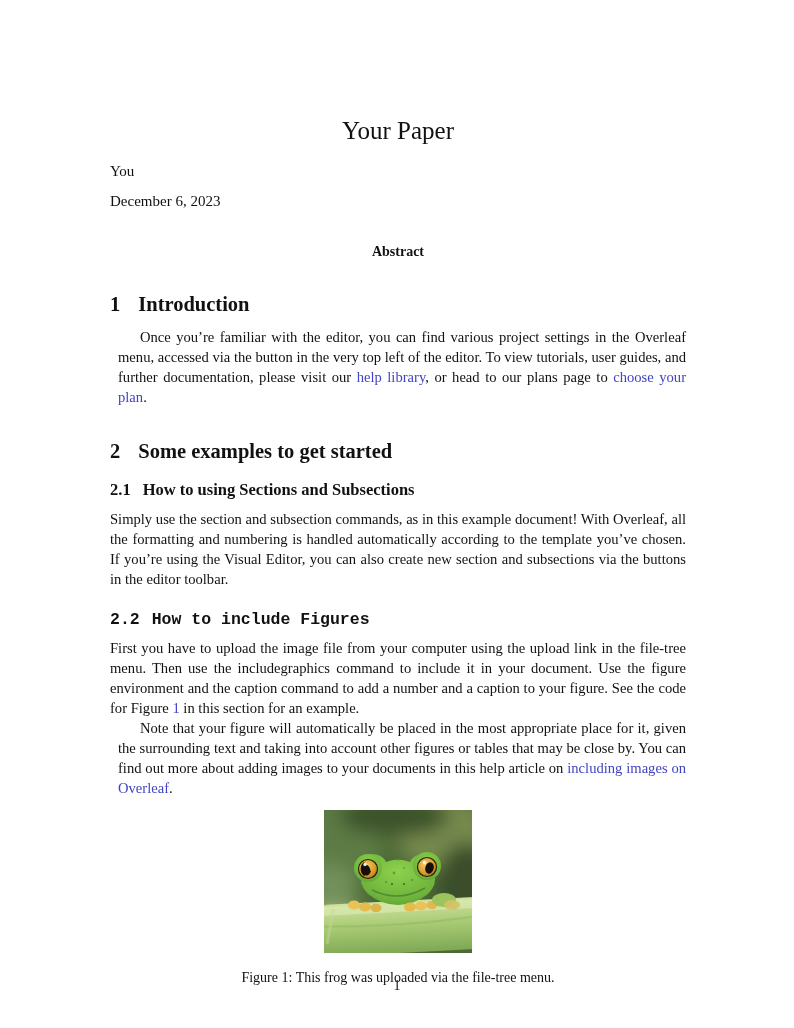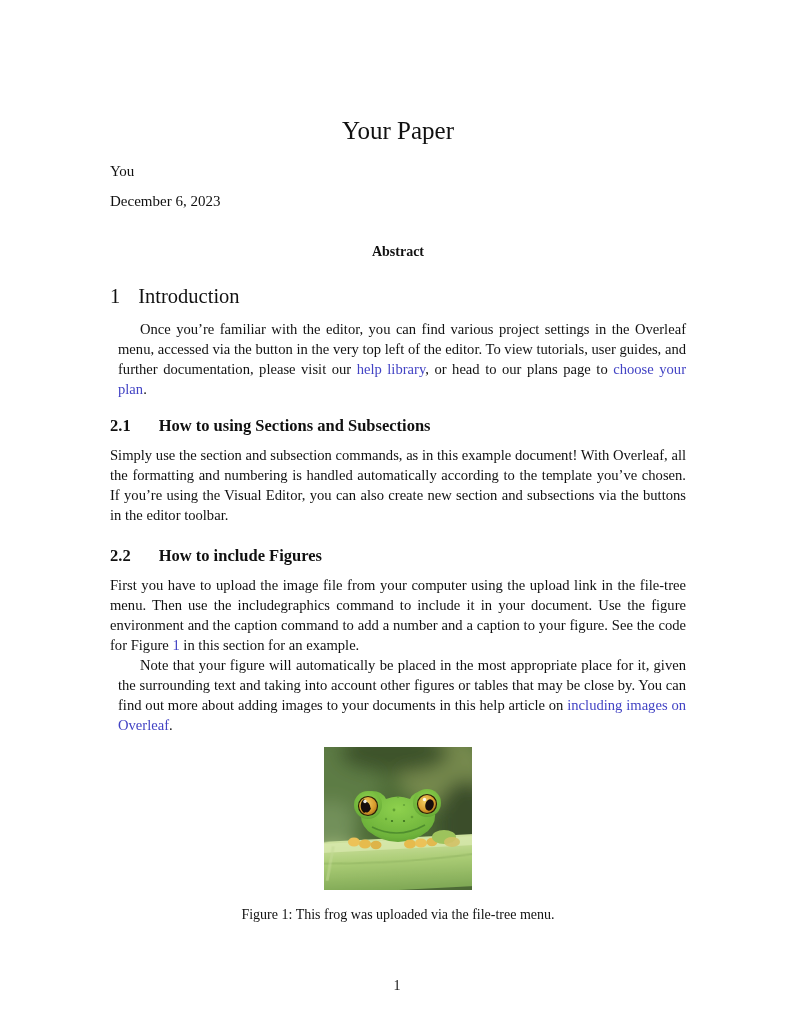--- a/index.html
+++ b/index.html
@@ -40,31 +40,31 @@
     margin-top:34px;
   }
   .abstract-body {
     margin:7px 46px 0 46px;
     text-indent:17px;
     font-size:13.5px;
     line-height:1.35;
   }
   h1.sec {
     font-size:20.5px;
-    margin:25px 0 11px 0;
-    font-weight:normal;
+    margin:33px 0 11px 0;
+    font-weight:bold;
   }
   h2.subsec {
     font-size:16.5px;
     margin:17px 0 9px 0;
     font-weight:bold;
   }
-  h2.subsec.gap-lg { margin-top:20px; }
+  h2.subsec.gap-lg { margin-top:20px;font-family:Liberation Mono, monospace; }
   .secnum { margin-right:18px; }
-  .subsecnum { margin-right:28px;text-align:center; }
+  .subsecnum { margin-right:12px;text-align:center; }
   p.body-par {
     font-size:14.6px;
     line-height:1.375;
     text-align:justify;
     margin:0;
   }
   p.body-par.indented { text-indent:22px;margin-left:8px; }
   a.doclink {
     text-decoration:none;
     cursor:pointer;
@@ -100,20 +100,21 @@
     <div class="author">You</div>
     <div class="date">December 6, 2023</div>
 
     <div class="abstract-heading">Abstract</div>
 
     <h1 class="sec"><span class="secnum">1</span><span>Introduction</span></h1>
 
 
     <p class="body-par indented"><span>Once you’re familiar with the editor, you can find various project settings in the Overleaf menu, accessed via the button in the very top left of the editor. To view tutorials, user guides, and further documentation, please visit our </span><a class="doclink" style="color: rgb(66, 67, 196);">help library</a><span>, or head to our plans page to </span><a class="doclink" style="color: rgb(66, 67, 196);">choose your plan</a><span>.</span></p>
 
+    <h1 class="sec"><span class="secnum">2</span><span>Some examples to get started</span></h1>
 
     <h2 class="subsec"><span class="subsecnum">2.1</span><span>How to using Sections and Subsections</span></h2>
 
     <p class="body-par">Simply use the section and subsection commands, as in this example document! With Overleaf, all the formatting and numbering is handled automatically according to the template you’ve chosen. If you’re using the Visual Editor, you can also create new section and subsections via the buttons in the editor toolbar.</p>
 
     <h2 class="subsec gap-lg"><span class="subsecnum">2.2</span><span>How to include Figures</span></h2>
 
     <p class="body-par"><span>First you have to upload the image file from your computer using the upload link in the file-tree menu. Then use the includegraphics command to include it in your document. Use the figure environment and the caption command to add a number and a caption to your figure. See the code for Figure </span><a class="doclink" style="color: rgb(66, 67, 196);">1</a><span> in this section for an example.</span></p>
 
     <p class="body-par indented"><span>Note that your figure will automatically be placed in the most appropriate place for it, given the surrounding text and taking into account other figures or tables that may be close by. You can find out more about adding images to your documents in this help article on </span><a class="doclink" style="color: rgb(66, 67, 196);">including images on Overleaf</a><span>.</span></p>

